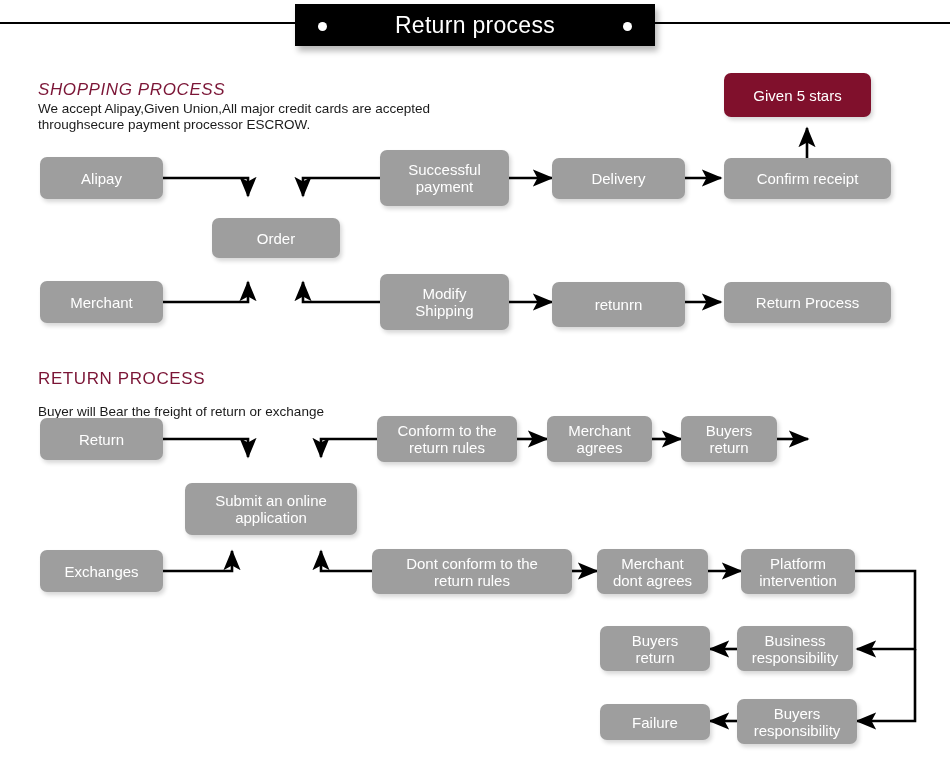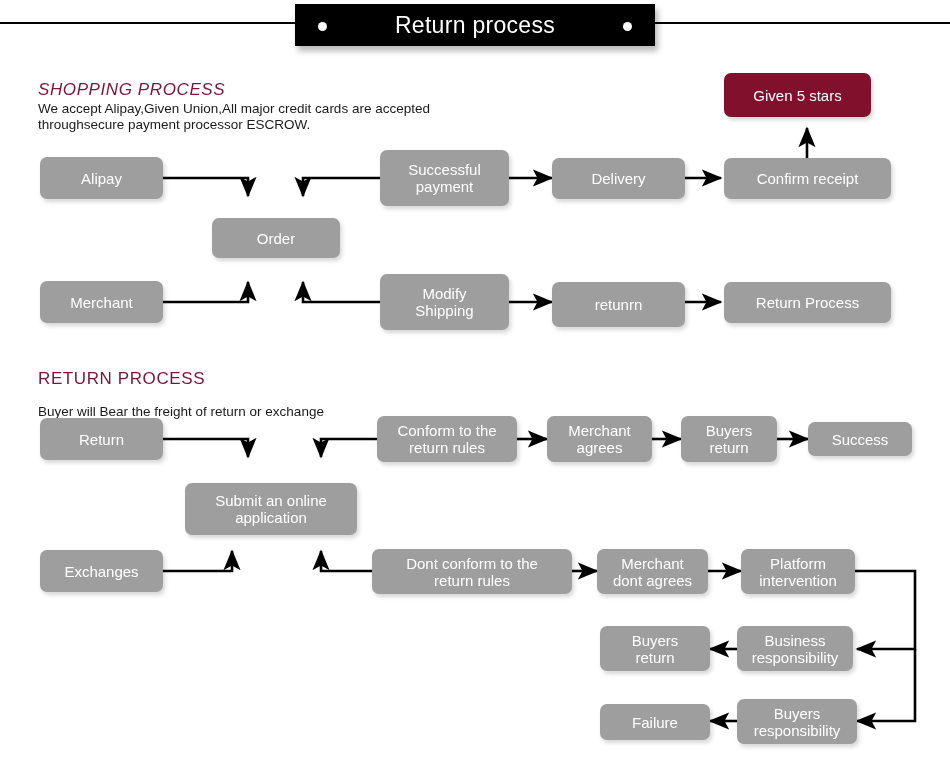--- a/index.html
+++ b/index.html
@@ -195,21 +195,20 @@
   <div class="node" style="left:377px; top:416px; width:140px; height:46px;">Conform to the
 return rules</div>
   <div class="node" style="left:372px; top:549px; width:200px; height:45px;">Dont conform to the
 return rules</div>
   <div class="node" style="left:547px; top:416px; width:105px; height:46px;">Merchant
 agrees</div>
   <div class="node" style="left:597px; top:549px; width:111px; height:45px;">Merchant
 dont agrees</div>
   <div class="node" style="left:681px; top:416px; width:96px; height:46px;">Buyers
 return</div>
-  <div class="node" style="left:808px; top:422px; width:104px; height:34px;">Success</div>
   <div class="node" style="left:741px; top:549px; width:114px; height:45px;">Platform
 intervention</div>
   <div class="node" style="left:737px; top:626px; width:116px; height:45px;">Business
 responsibility</div>
   <div class="node" style="left:600px; top:626px; width:110px; height:45px;">Buyers
 return</div>
   <div class="node" style="left:737px; top:699px; width:120px; height:45px;">Buyers
 responsibility</div>
   <div class="node" style="left:600px; top:704px; width:110px; height:36px;">Failure</div>
 

